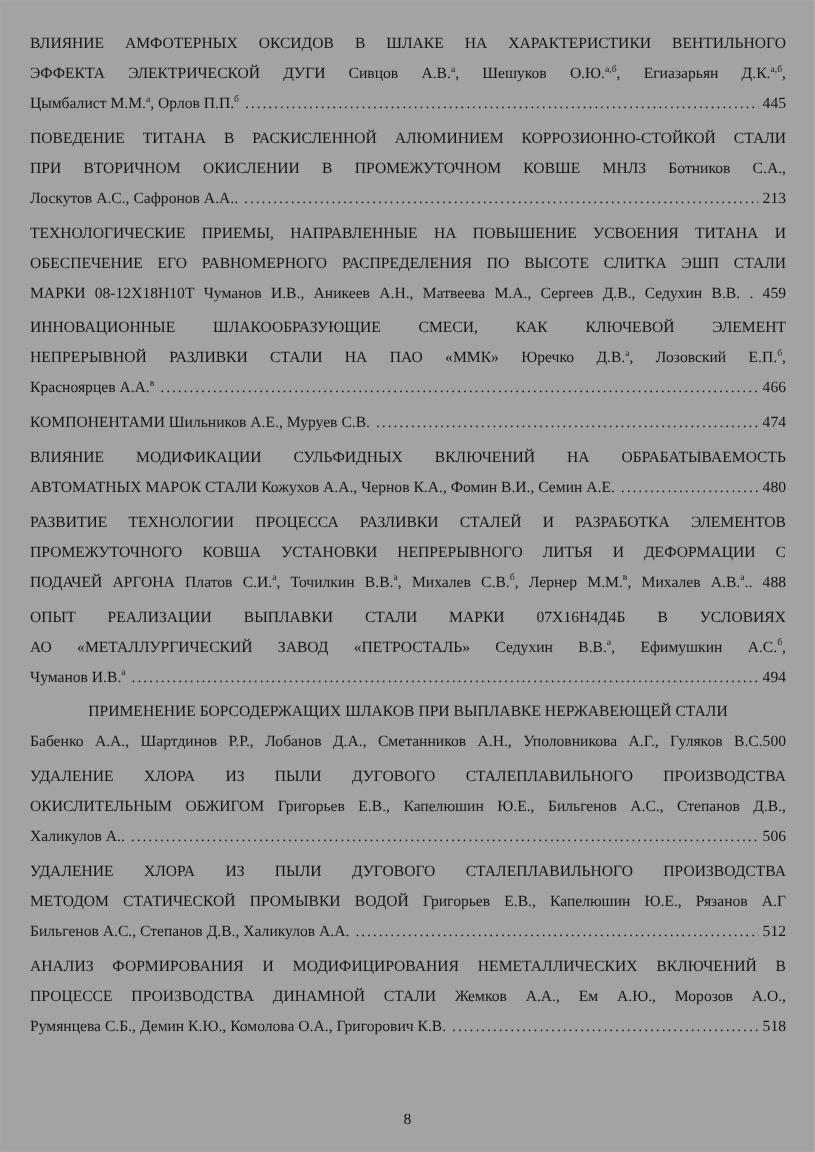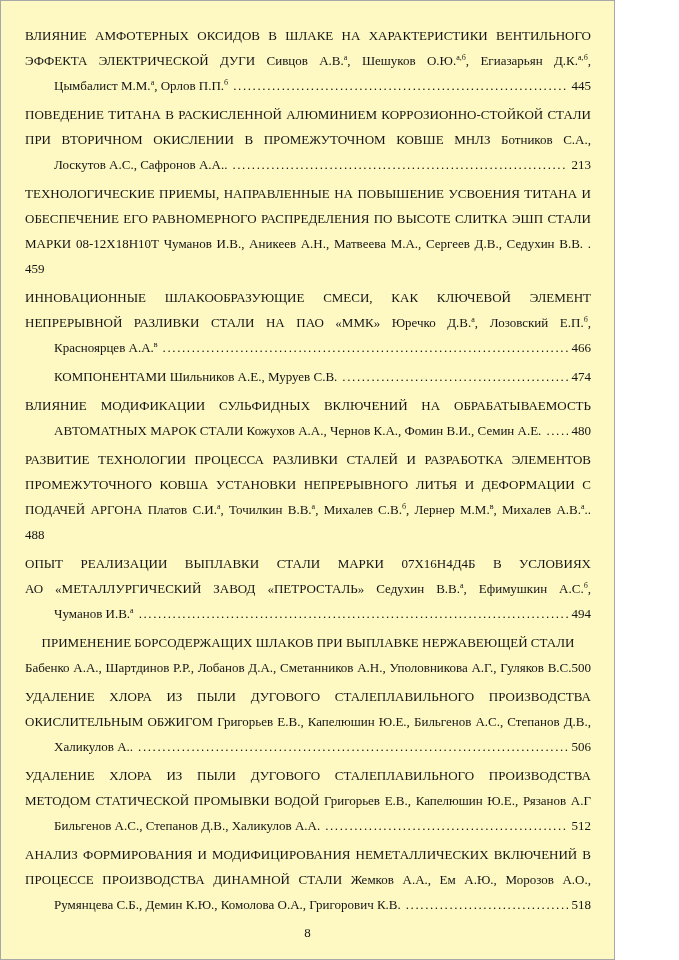--- a/index.html
+++ b/index.html
@@ -3,23 +3,23 @@
 <meta charset="utf-8">
 <style>
   html, body {
     margin: 0;
     padding: 0;
     background: #ffffff;
   }
   .page {
     position: relative;
     box-sizing: border-box;
-    width: 615px;
+    width: 679px;
     height: 960px;
-    background: #fef9c3;
+    background: #a3a3a3;
     border: 1px solid #a8a8a8;
     padding: 22px 23px 0 24px;
     font-family: "Liberation Serif", "DejaVu Serif", serif;
     color: #141414;
     overflow: hidden;
   }
   .toc-list { width: 100%; }
   .entry { margin: 0 0 4px 0; }
   .line {
     font-size: 13px;
@@ -30,21 +30,21 @@
     text-align-last: justify;
   }
   .c {
     text-align: right;
     text-align-last: center;
   }
   .leaderline {
     display: flex;
     align-items: baseline;
   }
-  .leaderline .text { white-space: nowrap; margin-left: 29px; }
+  .leaderline .text { white-space: nowrap; }
   .leader {
     flex: 1 1 auto;
     min-width: 0;
     overflow: hidden;
     white-space: nowrap;
     margin: 0 4px 0 5px;
   }
   .leader::after {
     content: "............................................................................................................................................................................................................................................";
     letter-spacing: 1.6px;

